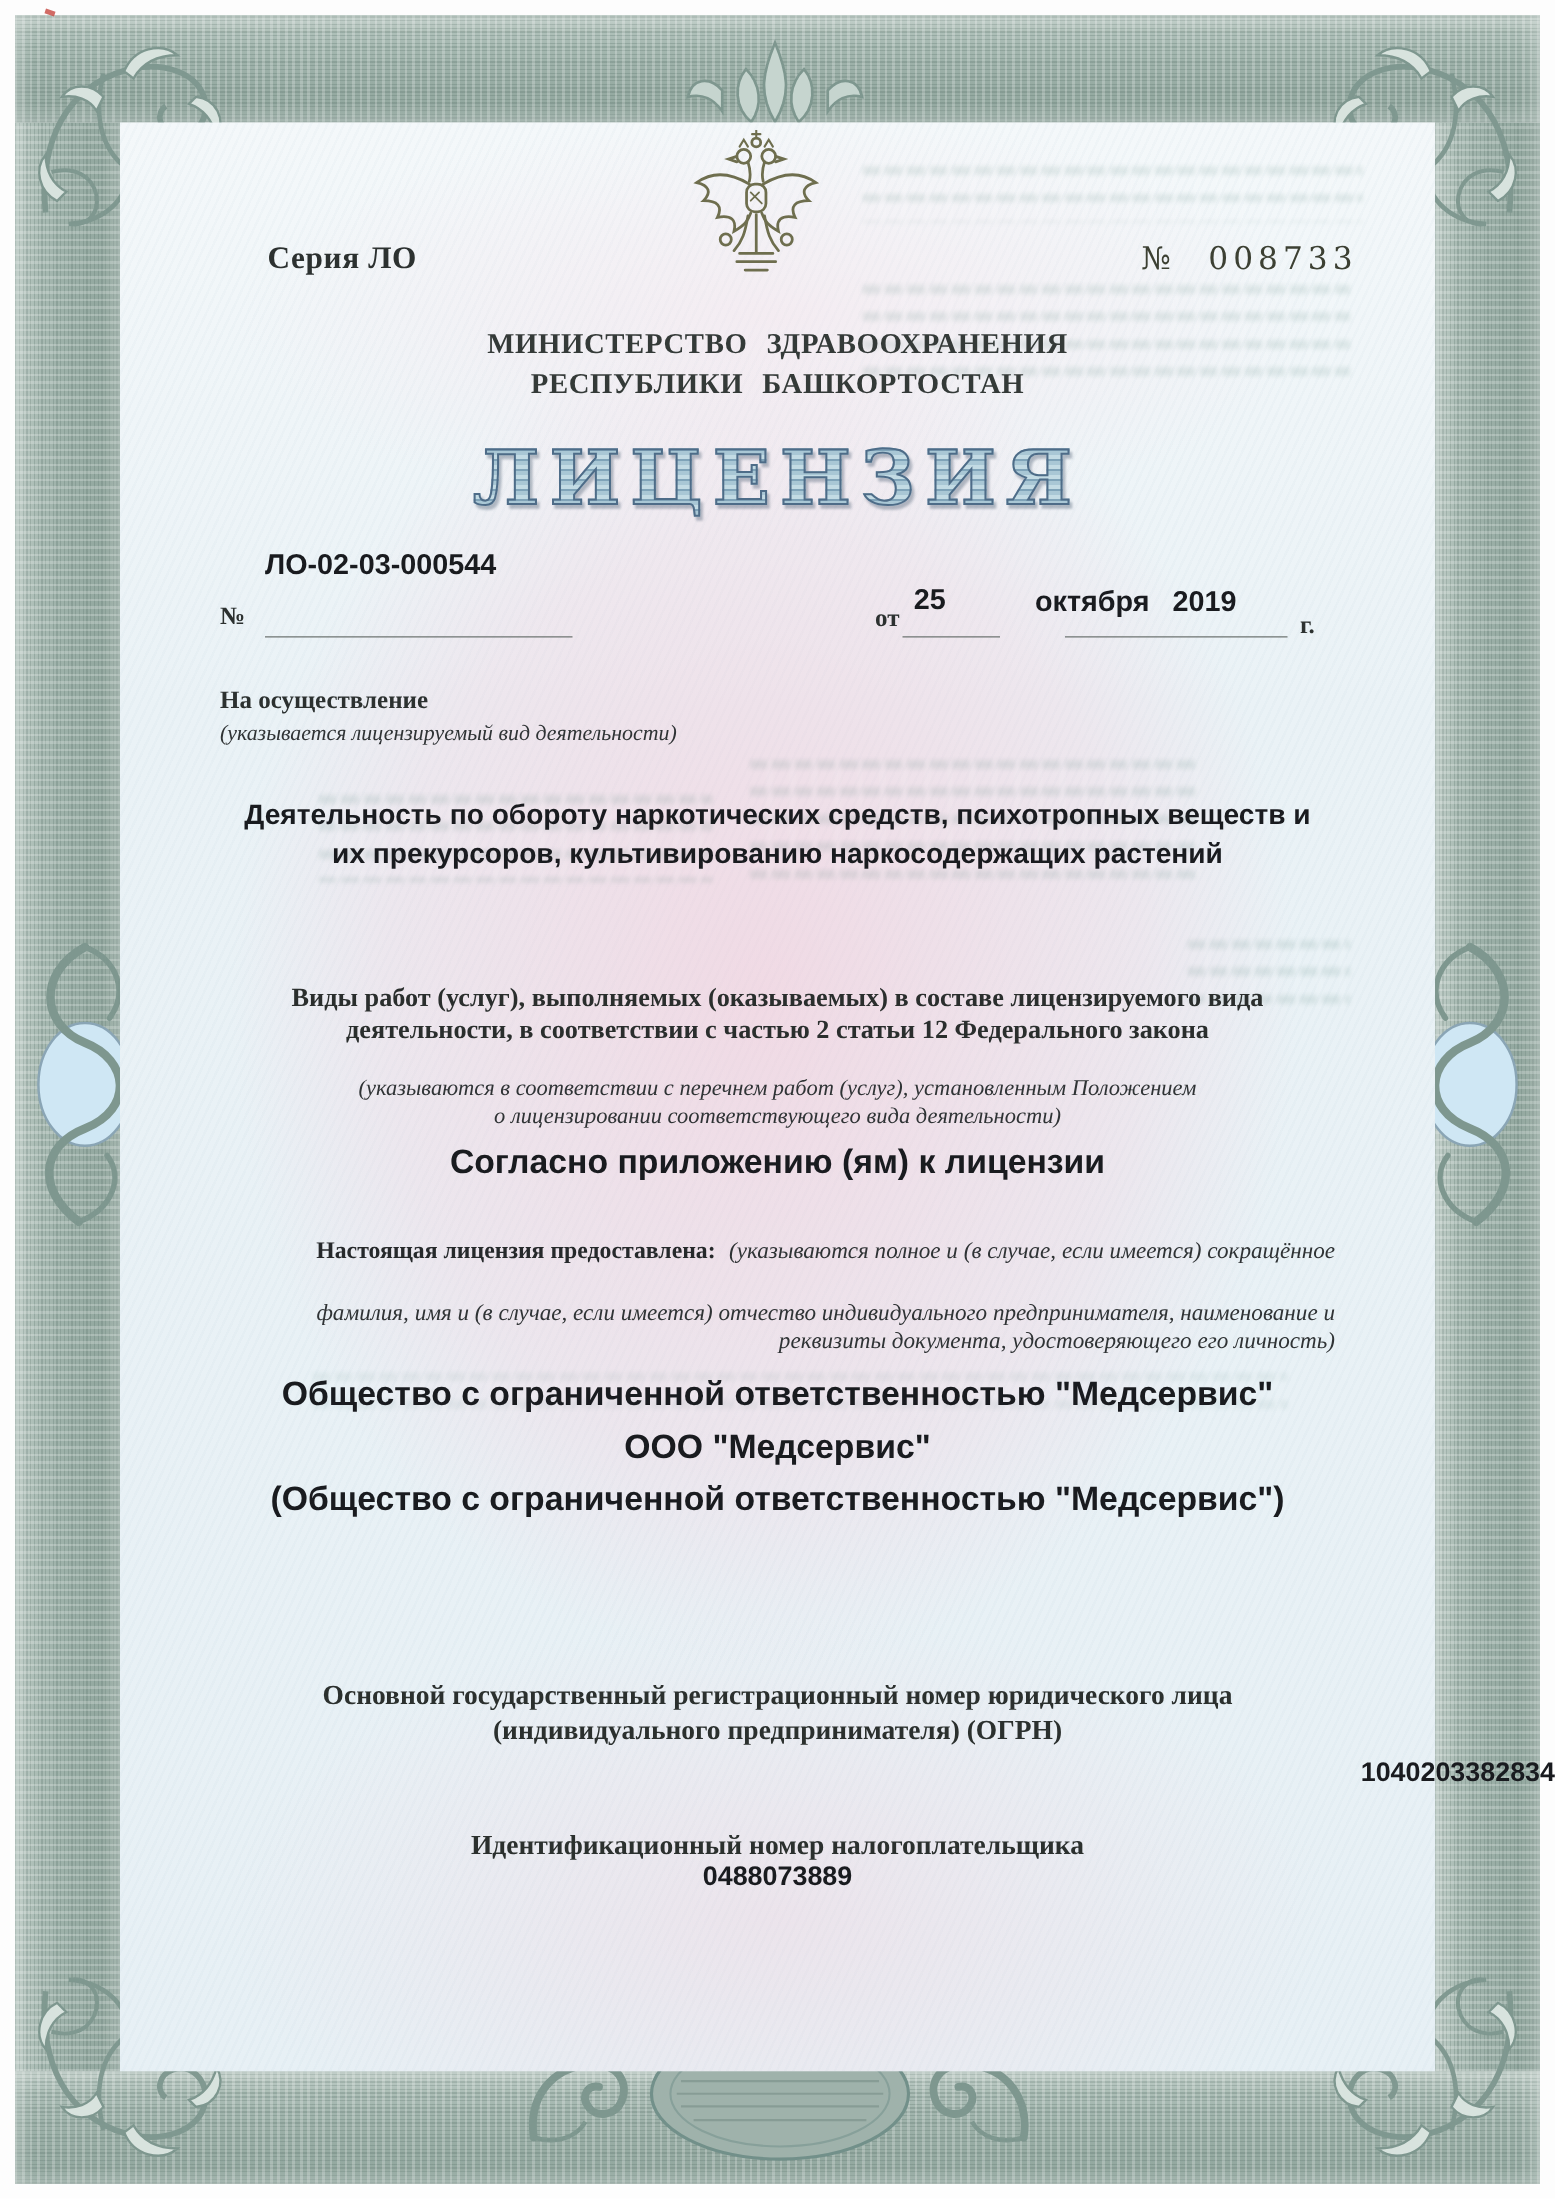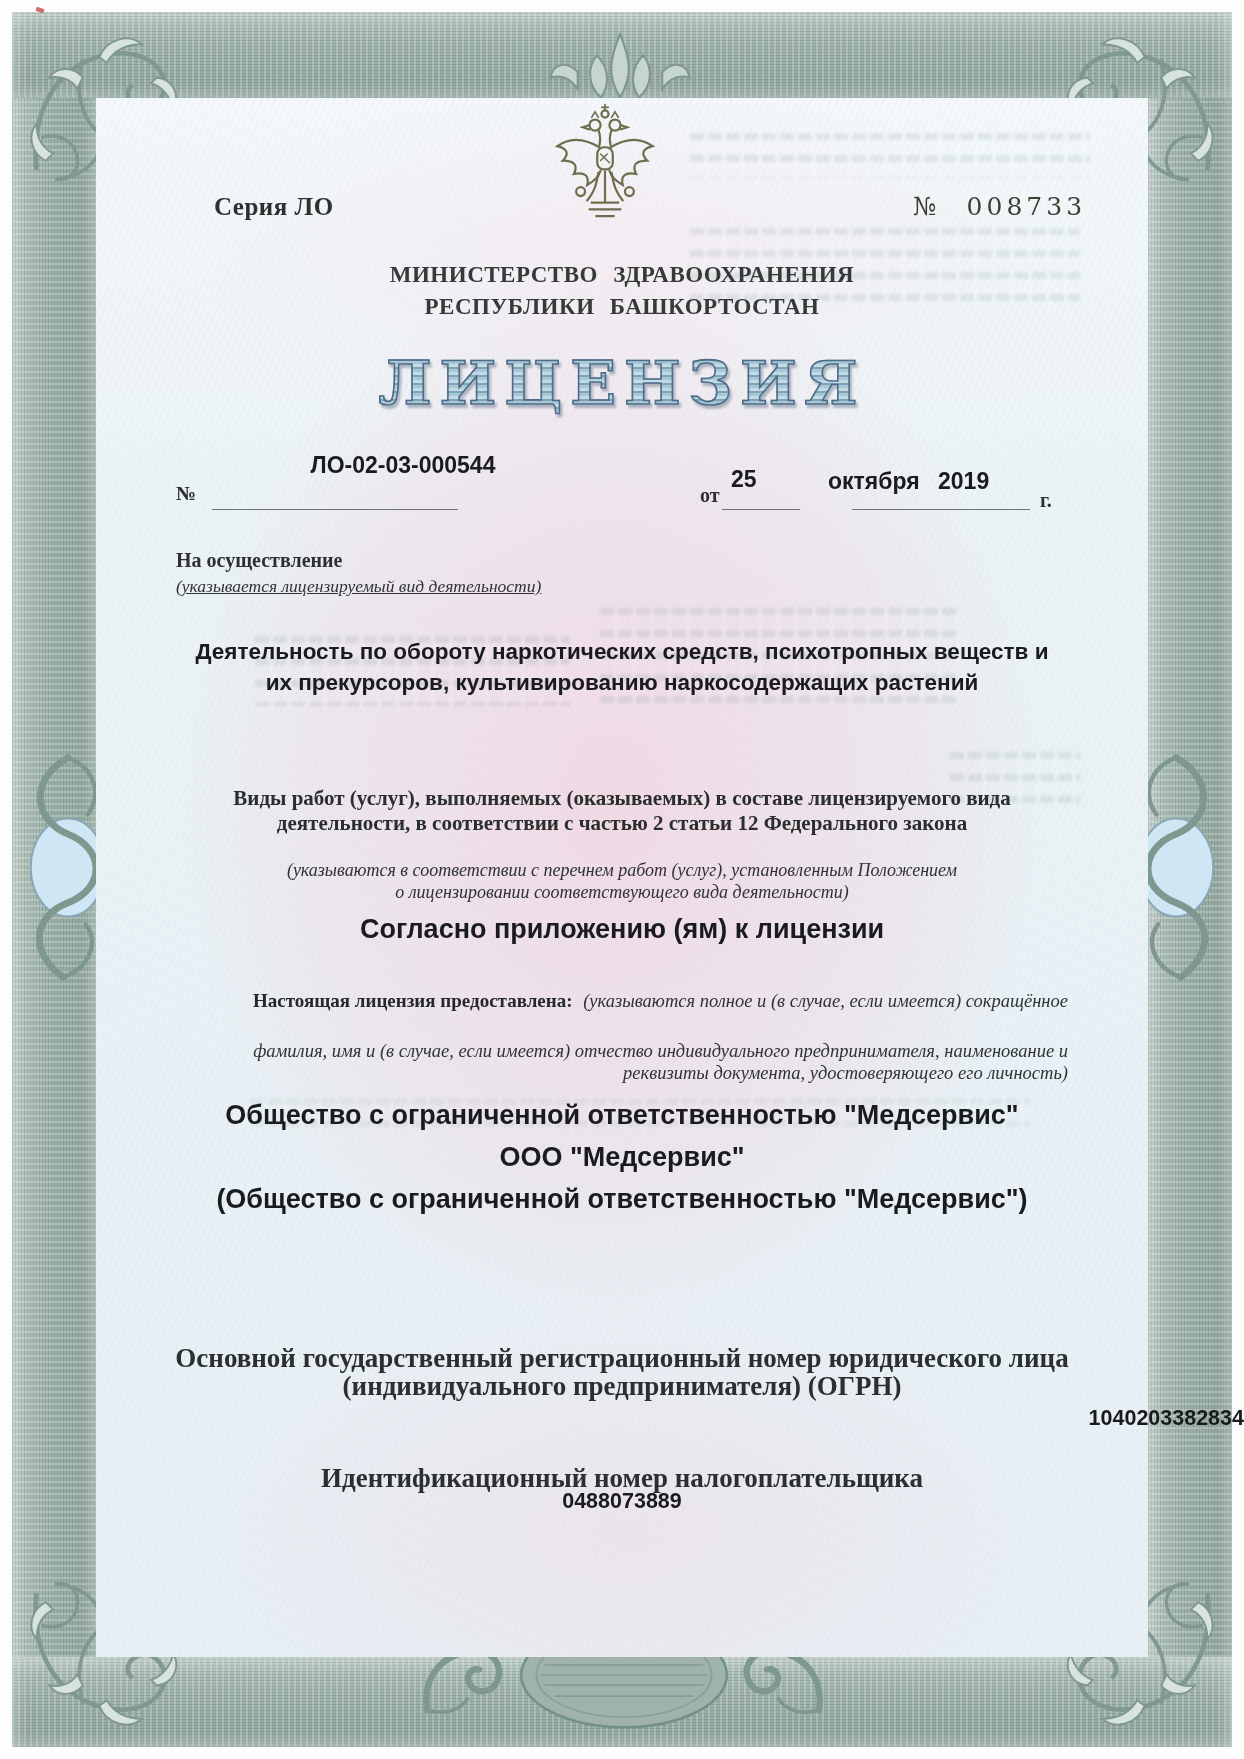--- a/index.html
+++ b/index.html
@@ -56,27 +56,27 @@
   }
   @supports (-webkit-background-clip: text){
     .doc-title{
       background:repeating-linear-gradient(180deg,#c3dbe4 0 3px,#7fa3b8 3px 5px,#a9c7d5 5px 8px);
       -webkit-background-clip:text; background-clip:text; color:transparent;
     }
   }
   .uline{position:absolute; border-bottom:1.6px solid #6e7472; height:0;}
   .lbl20{font-size:20px;}
   .val23{font-size:23px;}
-  .hint17{font-size:17.5px;text-decoration:underline;}
+  .hint17{font-size:17.5px;}
   .works-h{font-size:21px; color:#2a2e2d;}
   .hint18{font-size:18px;}
   .gr{font-size:18.5px; line-height:22px; text-align:right;}
   .gr b{font-family:"Liberation Serif","DejaVu Serif",serif; font-style:normal; font-weight:bold; color:#26292b; font-size:19px;}
   .org{font-size:27px;}
-  .reg-l{font-size:27px; color:#2b302e;}
+  .reg-l{font-size:22px; color:#2b302e;}
   .reg-v{font-size:21.5px;}
 </style>
 </head>
 <body>
 
 <div class="page">
 
   <svg width="0" height="0" style="position:absolute">
     <defs>
       <symbol id="flourish" viewBox="0 0 200 200">
@@ -200,21 +200,21 @@
   <div class="abs formnum" style="left:913px;top:192px">№ 008733</div>
   <svg class="abs" style="left:549px;top:104px;width:112px;height:122px">
       <use href="#eagle"></use>
     </svg>
 
   <div class="abs ctr ministry serifb" style="top:262px">МИНИСТЕРСТВО ЗДРАВООХРАНЕНИЯ</div>
   <div class="abs ctr ministry serifb" style="top:294px">РЕСПУБЛИКИ БАШКОРТОСТАН</div>
   <div class="abs ctr doc-title" style="top:348px">ЛИЦЕНЗИЯ</div>
 
   <div class="abs serifb lbl20" style="left:176px;top:482px">№</div>
-  <div class="abs sansb val23" style="left:212px;width:382px;top:452px;text-align:center">ЛО-02-03-000544</div>
+  <div class="abs sansb val23" style="left:212px;width:382px;top:438px;text-align:left">ЛО-02-03-000544</div>
   <div class="uline" style="left:212px;width:246px;top:509px"></div>
   <div class="abs serifb lbl20" style="left:700px;top:484px">от</div>
   <div class="abs sansb val23" style="left:731px;top:466px">25</div>
   <div class="uline" style="left:722px;width:78px;top:509px"></div>
   <div class="abs sansb val23" style="left:828px;top:468px;word-spacing:12px">октября 2019</div>
   <div class="uline" style="left:852px;width:178px;top:509px"></div>
   <div class="abs serifb lbl20" style="left:1040px;top:489px">г.</div>
 
   <div class="abs serifb lbl20" style="left:176px;top:549px">На осуществление</div>
   <div class="abs serifi hint17" style="left:176px;top:576px">(указывается лицензируемый вид деятельности)</div>

